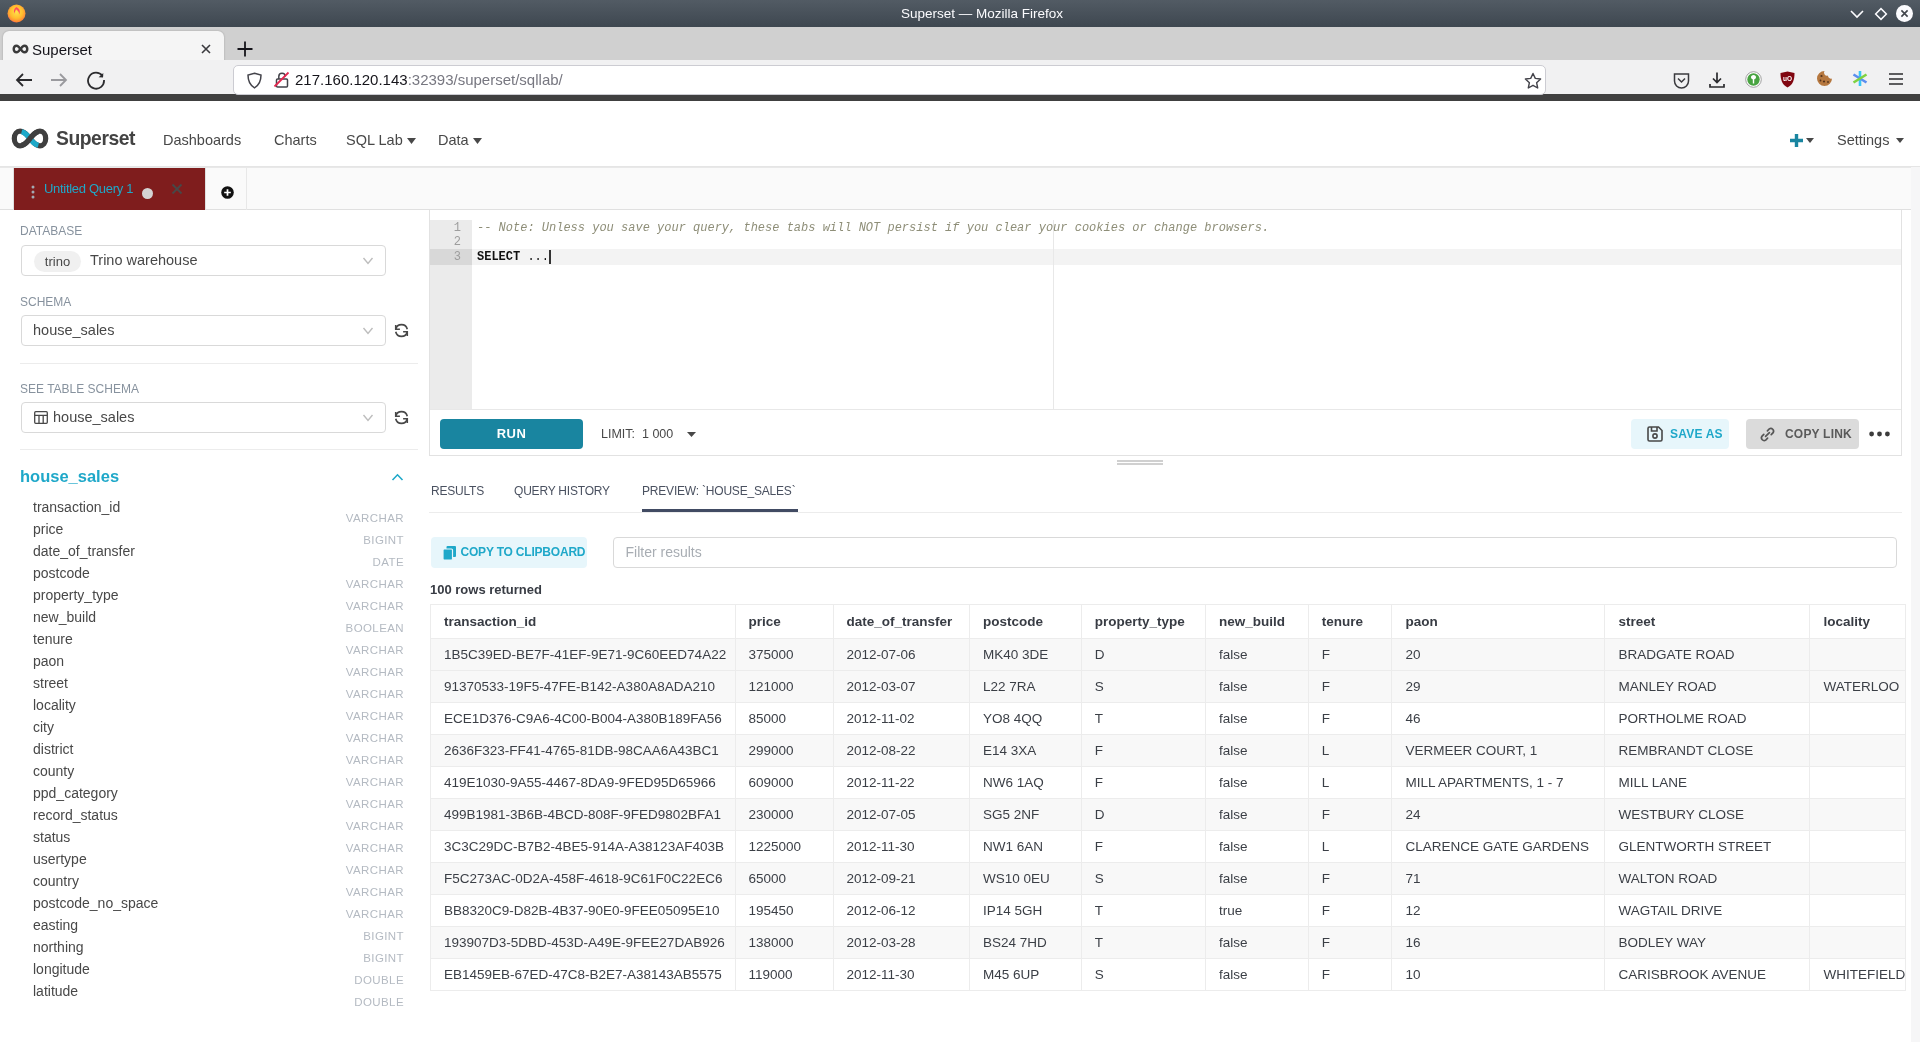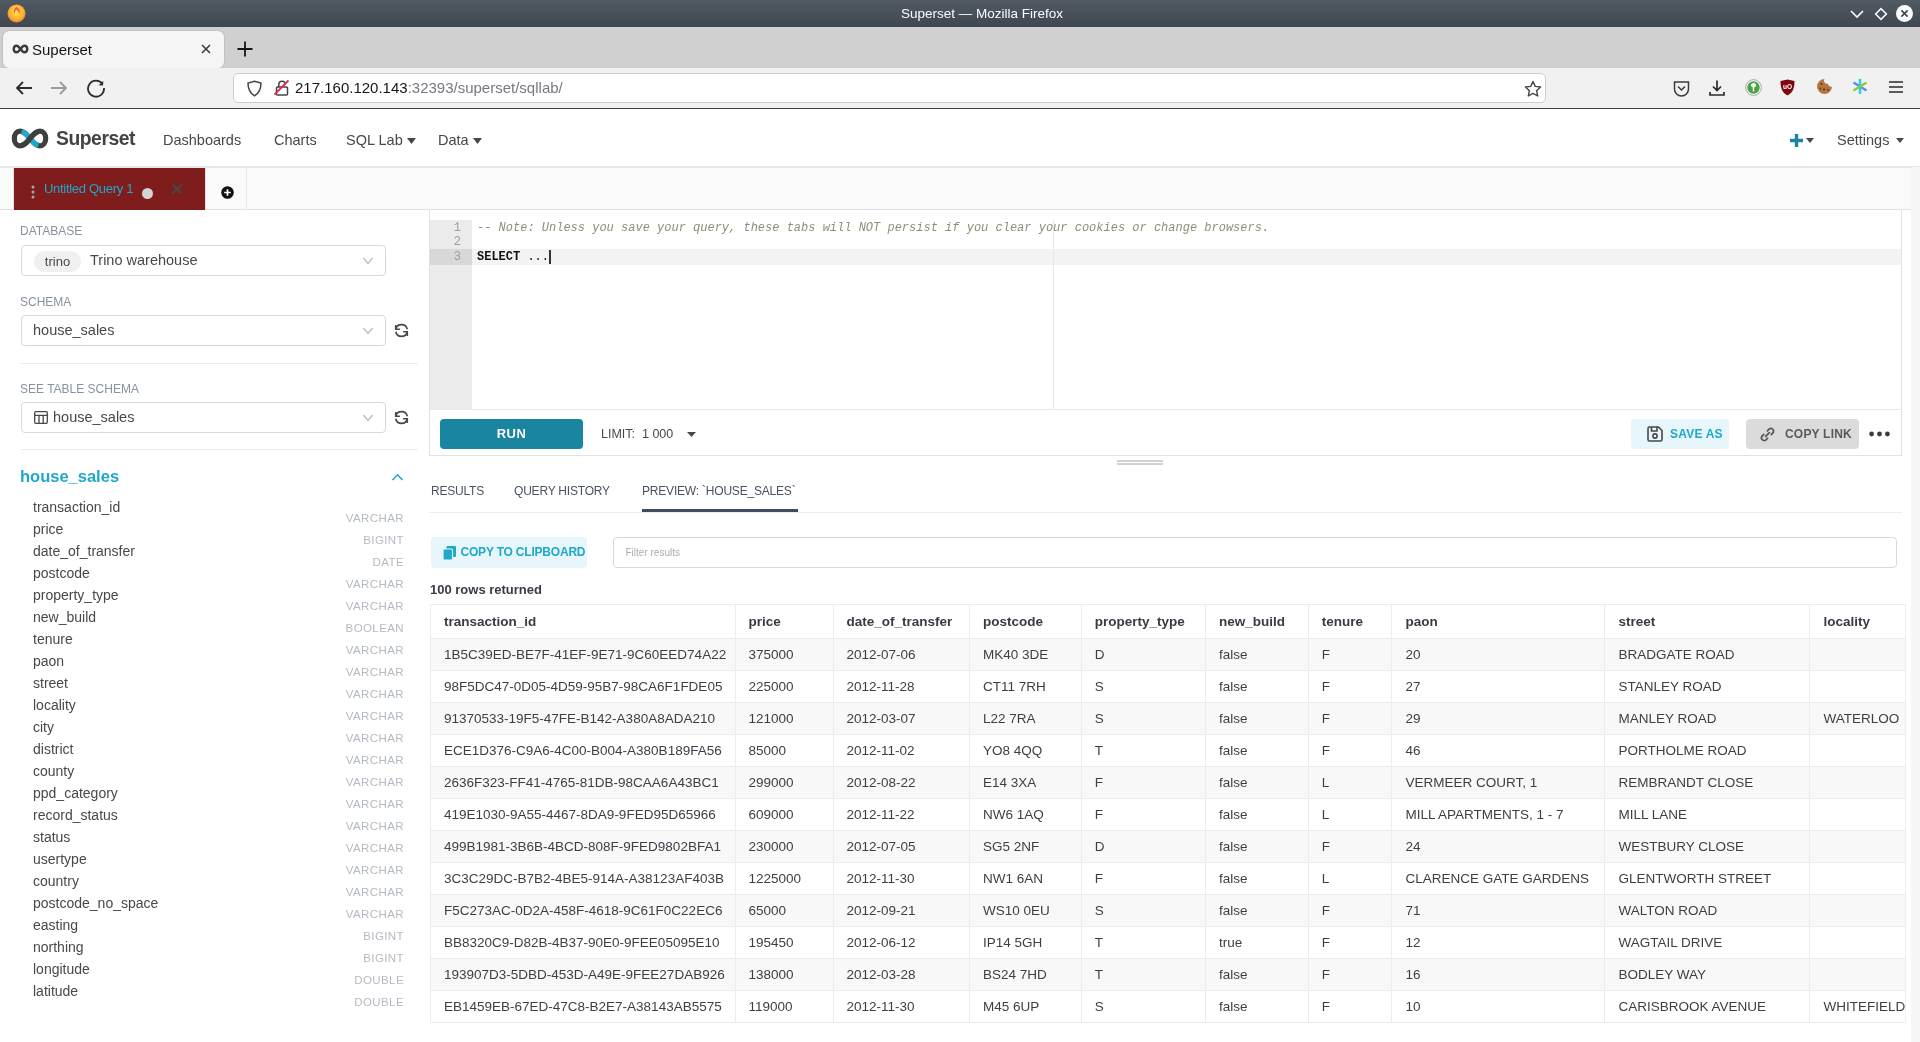--- a/index.html
+++ b/index.html
@@ -16,22 +16,22 @@
 
 #tabstrip { position:absolute; left:0; top:27px; width:1920px; height:44px;
   background:#d0d0d0; border-bottom:1px solid #a3a3a8; }
 #ff-tab { position:absolute; left:3px; top:4px; width:221px; height:37px;
   background:#f5f5f5; border-radius:6px; box-shadow:0 0 2px rgba(0,0,0,.25); }
 #ff-tab .tlabel { position:absolute; left:29px; top:0; height:37px; line-height:37px;
   font-size:15px; color:#15141a; }
 #ff-tab .tclose { position:absolute; left:192px; top:7px; width:22px; height:22px; }
 
 
-#urlrow { position:absolute; left:0; top:68px; width:1920px; height:41px;
-  background:#f1f1f2; border-bottom:1px solid #404040; }
+#urlrow { position:absolute; left:0; top:60px; width:1920px; height:41px;
+  background:#f1f1f2; border-bottom:7px solid #404040; }
 #urlbox { position:absolute; left:233px; top:5px; width:1313px; height:30px;
   background:#fff; border:1px solid #ccccd2; border-radius:5px; }
 #urltext { position:absolute; left:61px; top:0; height:28px; line-height:28px; font-size:15px; color:#15141a; }
 #urltext span { color:#777780; }
 
 
 #navbar { position:absolute; left:0; top:113px; width:1920px; height:54px;
   background:#fff; border-bottom:1px solid #e5e5e5; }
 #navbar .brand { position:absolute; left:56px; top:13px; font-size:21px; font-weight:bold; color:#434343; letter-spacing:-0.5px; transform:scaleX(0.92); transform-origin:left center; }
 #navbar .link { position:absolute; top:0; height:54px; line-height:54px; font-size:14.5px; color:#484848; }
@@ -87,21 +87,21 @@
 
 
 #south { position:absolute; left:429px; top:456px; width:1482px; height:586px; background:#fff; }
 .handle { position:absolute; left:688px; width:46px; height:2px; background:#d0d0d0; }
 .stab { position:absolute; top:28px; height:20px; font-size:12px; color:#4a5160; font-weight:normal; letter-spacing:-0.2px; white-space:nowrap; }
 #inkbar { position:absolute; left:213px; top:53px; width:156px; height:2.5px; background:#414b63; }
 #stabline { position:absolute; left:0px; top:55.5px; width:1473px; height:1px; background:#ececec; }
 #copyclip { position:absolute; left:1.5px; top:81px; width:156px; height:31px; background:#e7f6fb; border-radius:4px; }
 #copyclip .txt { position:absolute; left:30px; top:0; height:31px; line-height:31px; font-size:12px; font-weight:bold; color:#1fa8c9; letter-spacing:-0.2px; white-space:nowrap; }
 #filterbox { position:absolute; left:183.5px; top:81px; width:1284px; height:31px; border:1px solid #d9d9d9; border-radius:4px; background:#fff; }
-#filterbox .ph { position:absolute; left:12px; top:0; height:29px; line-height:29px; font-size:10px; color:#a8adb3; }
+#filterbox .ph { position:absolute; left:12px; top:0; height:29px; line-height:29px; font-size:14px; color:#a8adb3; }
 #rowsret { position:absolute; left:1px; top:124px; height:20px; line-height:20px; font-size:13px; font-weight:bold; color:#383c44; }
 
 
 #rtable { position:absolute; left:1px; top:148px; border-collapse:collapse; table-layout:fixed;
   font-size:13.5px; color:#3b3f46; }
 #rtable th, #rtable td { border:1px solid #ececec; padding:0 0 0 13px; white-space:nowrap; overflow:hidden;
   font-weight:normal; text-align:left; }
 #rtable th { height:34px; font-weight:bold; color:#383c44; background:#fff; }
 #rtable td { height:32px; }
 #rtable tr.odd td { background:#f8f8f8; }
@@ -451,32 +451,20 @@
           <td>375000</td>
           <td>2012-07-06</td>
           <td>MK40 3DE</td>
           <td>D</td>
           <td>false</td>
           <td>F</td>
           <td>20</td>
           <td>BRADGATE ROAD</td>
           <td></td>
         </tr>
-  <tr>
-          <td>98F5DC47-0D05-4D59-95B7-98CA6F1FDE05</td>
-          <td>225000</td>
-          <td>2012-11-28</td>
-          <td>CT11 7RH</td>
-          <td>S</td>
-          <td>false</td>
-          <td>F</td>
-          <td>27</td>
-          <td>STANLEY ROAD</td>
-          <td></td>
-        </tr>
   <tr class="odd">
           <td>91370533-19F5-47FE-B142-A380A8ADA210</td>
           <td>121000</td>
           <td>2012-03-07</td>
           <td>L22 7RA</td>
           <td>S</td>
           <td>false</td>
           <td>F</td>
           <td>29</td>
           <td>MANLEY ROAD</td>

